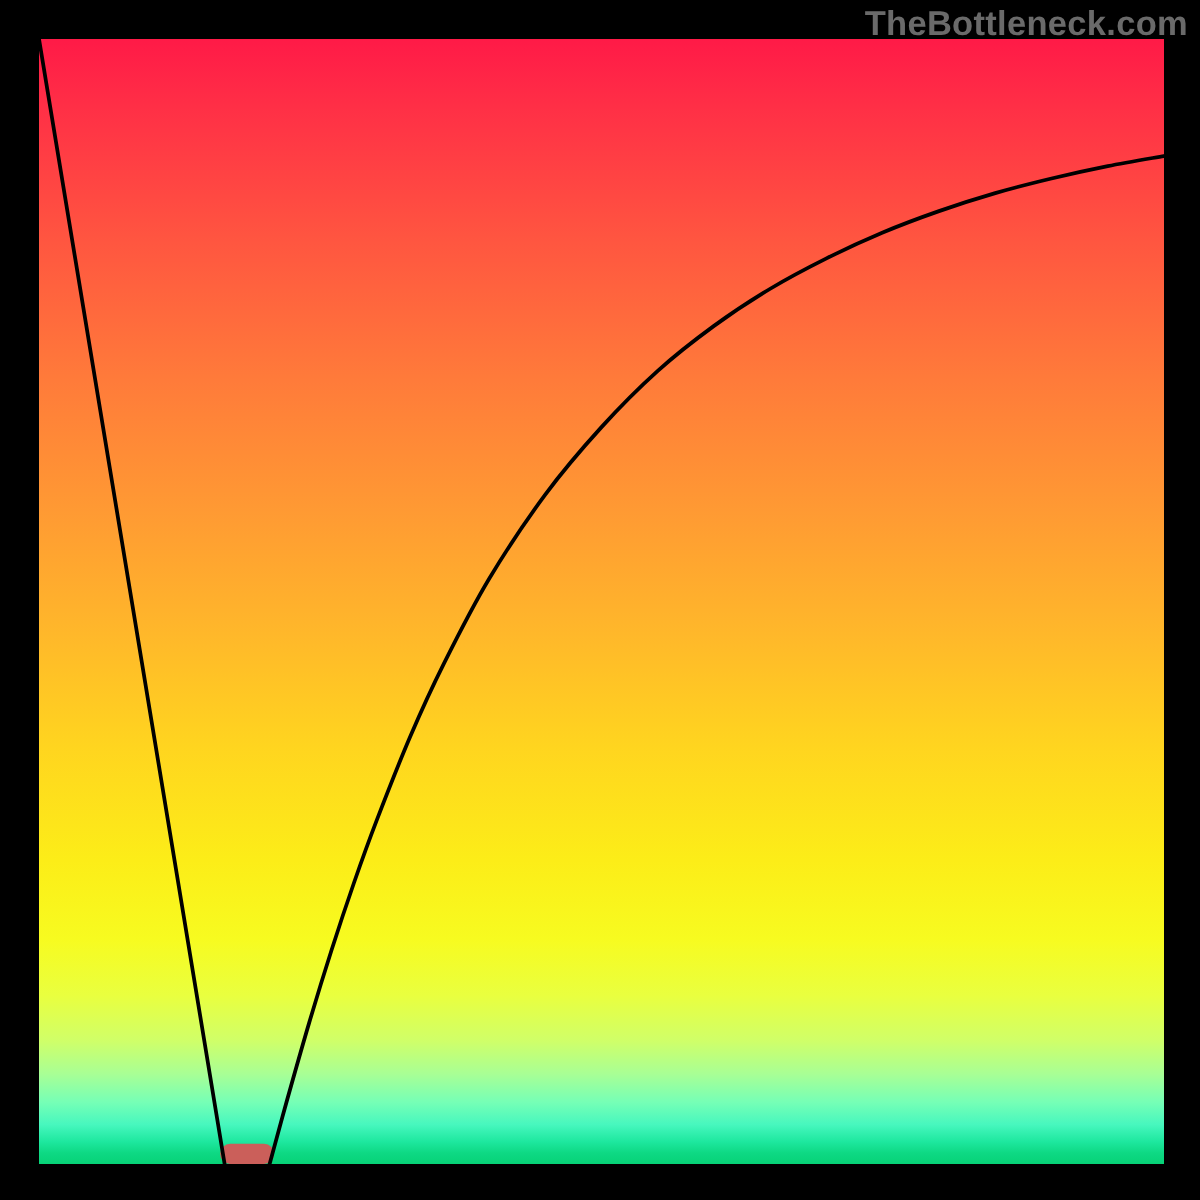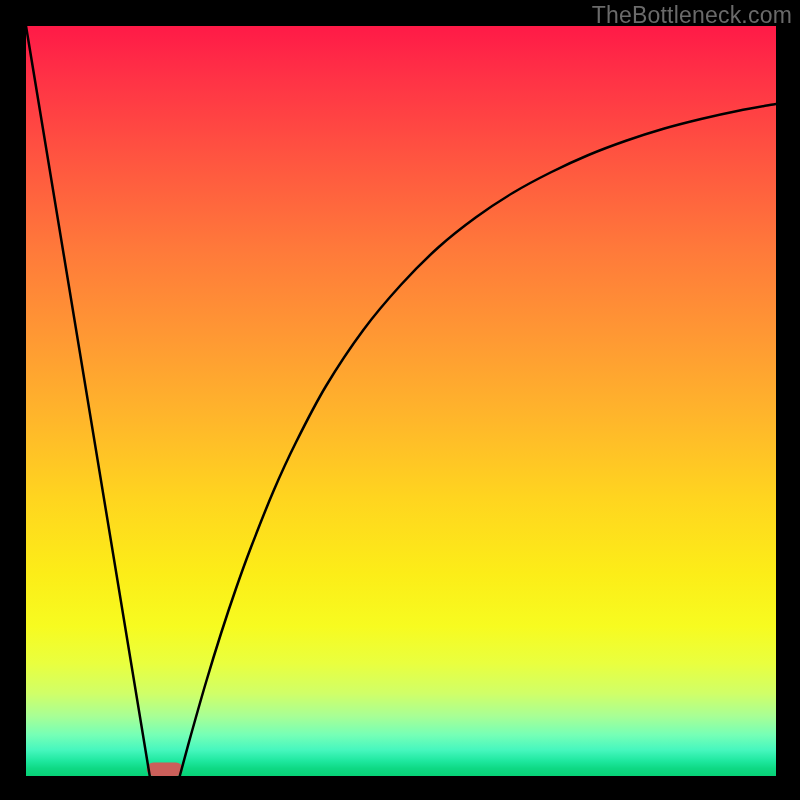--- a/index.html
+++ b/index.html
@@ -42,21 +42,21 @@
       #0ed984 99%,
       #07d277 100%
     );
   }
   #watermark {
     position: absolute;
     top: 2px;
     right: 8px;
     color: #6a6a6a;
     font-size: 23px;
-    font-weight: 400;
+    font-weight: 700;
     letter-spacing: 0.2px;
     user-select: none;
   }
   svg {
     display: block;
   }
 </style>
 </head>
 <body>
 

